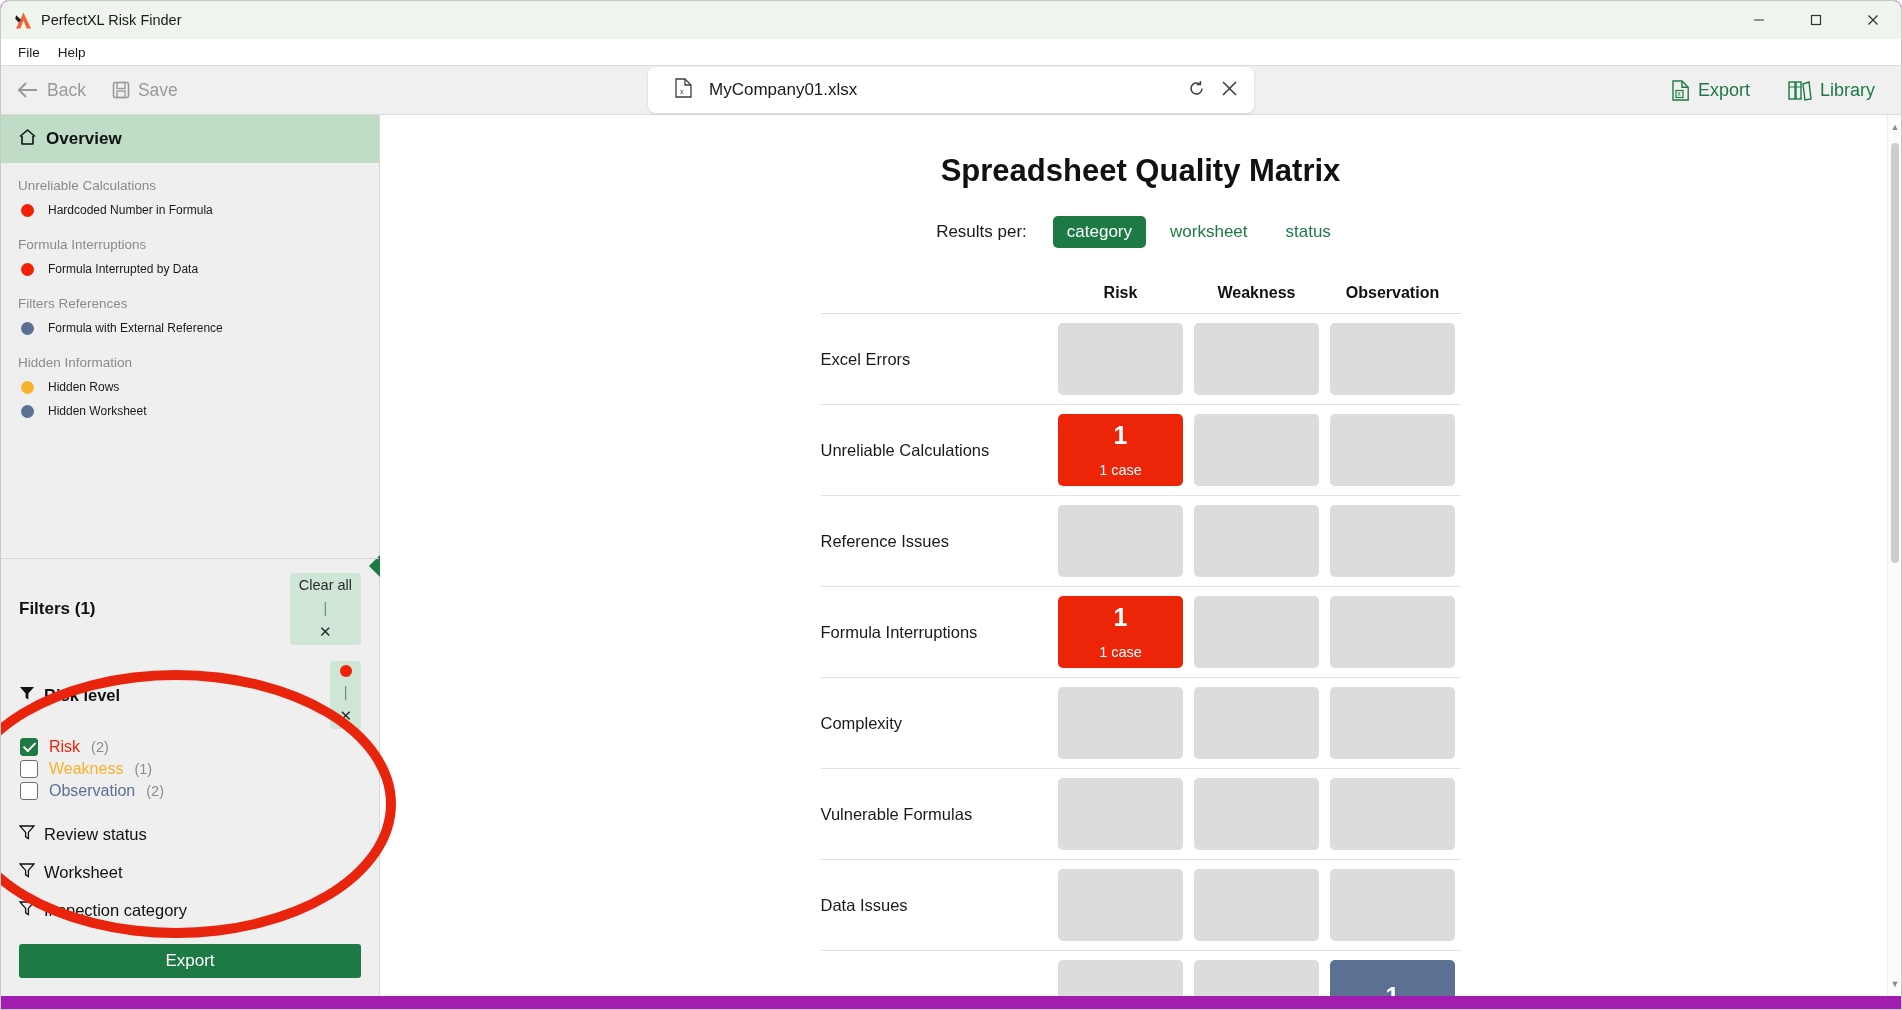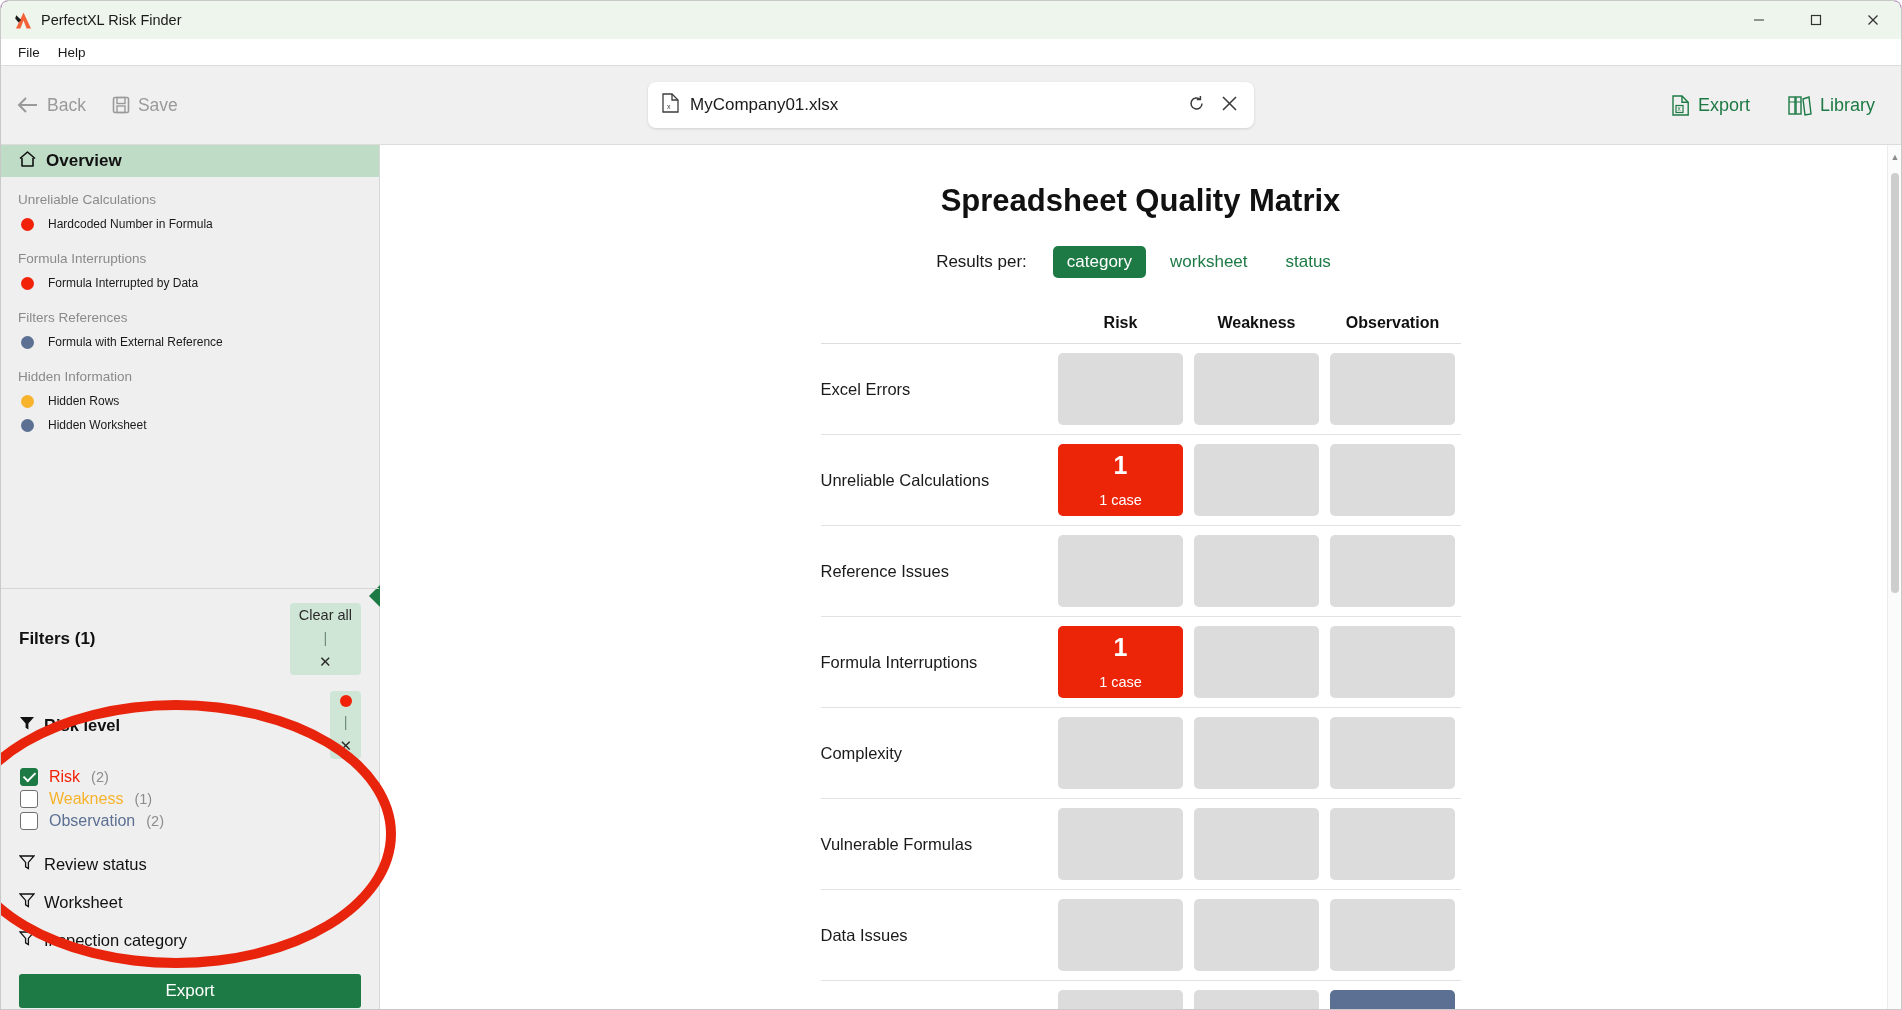--- a/index.html
+++ b/index.html
@@ -50,41 +50,41 @@
     border-bottom: 1px solid #dcdcdc;
     padding-left: 8px;
   }
   .menu-item {
     font-size: 13.5px; color: #1a1a1a;
     padding: 3px 9px; border-radius: 3px;
   }
 
   
   .toolbar {
-    height: 79px; background: #f0f0f0;
+    height: 49px; background: #f0f0f0;
     display: flex; align-items: center;
     position: relative;
     border-bottom: 1px solid #dcdcdc;
   }
   .tb-left { display: flex; align-items: center; gap: 26px; margin-left: 16px; }
   .tb-btn {
     display: flex; align-items: center; gap: 8px;
     color: #9a9a9a; font-size: 17.5px;
   }
   .tb-btn svg { display: block; }
   .file-chip {
     position: absolute; left: 50%; transform: translateX(-50%);
     width: 606px; height: 46px;
     background: #ffffff; border-radius: 8px;
     display: flex; align-items: center;
     box-shadow: 0 1px 3px rgba(0,0,0,.13);
   }
   .file-chip .fname {
-    margin-left: 14px; font-size: 17px; color: #1a1a1a;
-    display: flex; align-items: center; gap: 11px;
+    margin-left: 27px; font-size: 17px; color: #1a1a1a;
+    display: flex; align-items: center; gap: 17px;
   }
   .file-chip .chip-actions {
     margin-left: auto; margin-right: 16px;
     display: flex; align-items: center; gap: 16px;
     color: #3c3c3c;
   }
   .tb-right {
     margin-left: auto; margin-right: 26px;
     display: flex; align-items: center; gap: 38px;
   }
@@ -99,21 +99,21 @@
   
   .sidebar {
     width: 379px; min-width: 379px;
     background: #efefef;
     position: relative;
     display: flex; flex-direction: column;
     border-right: 1px solid #d8d8d8;
   }
   .nav-top { padding-bottom: 6px; }
   .nav-overview {
-    height: 32px; background: #bfdcc7;
+    height: 48px; background: #bfdcc7;
     display: flex; align-items: center; gap: 9px;
     padding-left: 17px;
     font-size: 17px; font-weight: 700; color: #111;
   }
   .nav-group-title {
     font-size: 13.5px; color: #8a8a8a;
     padding: 15px 0 5px 17px; font-weight: 400;
   }
   .nav-item {
     display: flex; align-items: center; gap: 14px;

